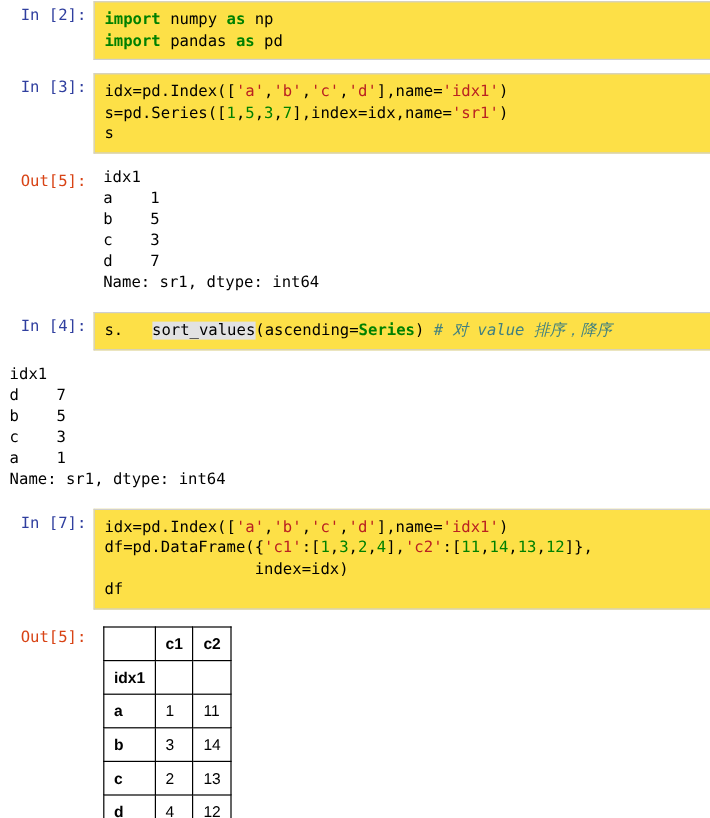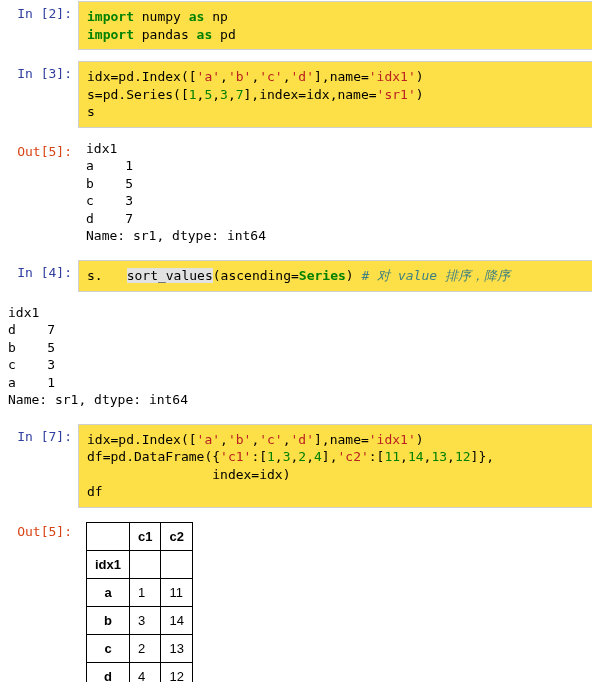--- a/index.html
+++ b/index.html
@@ -57,21 +57,21 @@
   .df-table th, .df-table td {
     border: 1px solid #000;
     padding: 6px 8px;
     text-align: left;
     font-family: Arial, sans-serif;
     font-size: 13px;
   }
   .df-table th {
     font-weight: bold;
     background: #fff;
-    text-align: center;
+    text-align: left;
   }
   .df-blank {
     border: 1px solid #000;
   }
   .out-table {
     flex: 1;
     padding: 2px 8px 14px 8px;
   }
 </style>
 </head>

